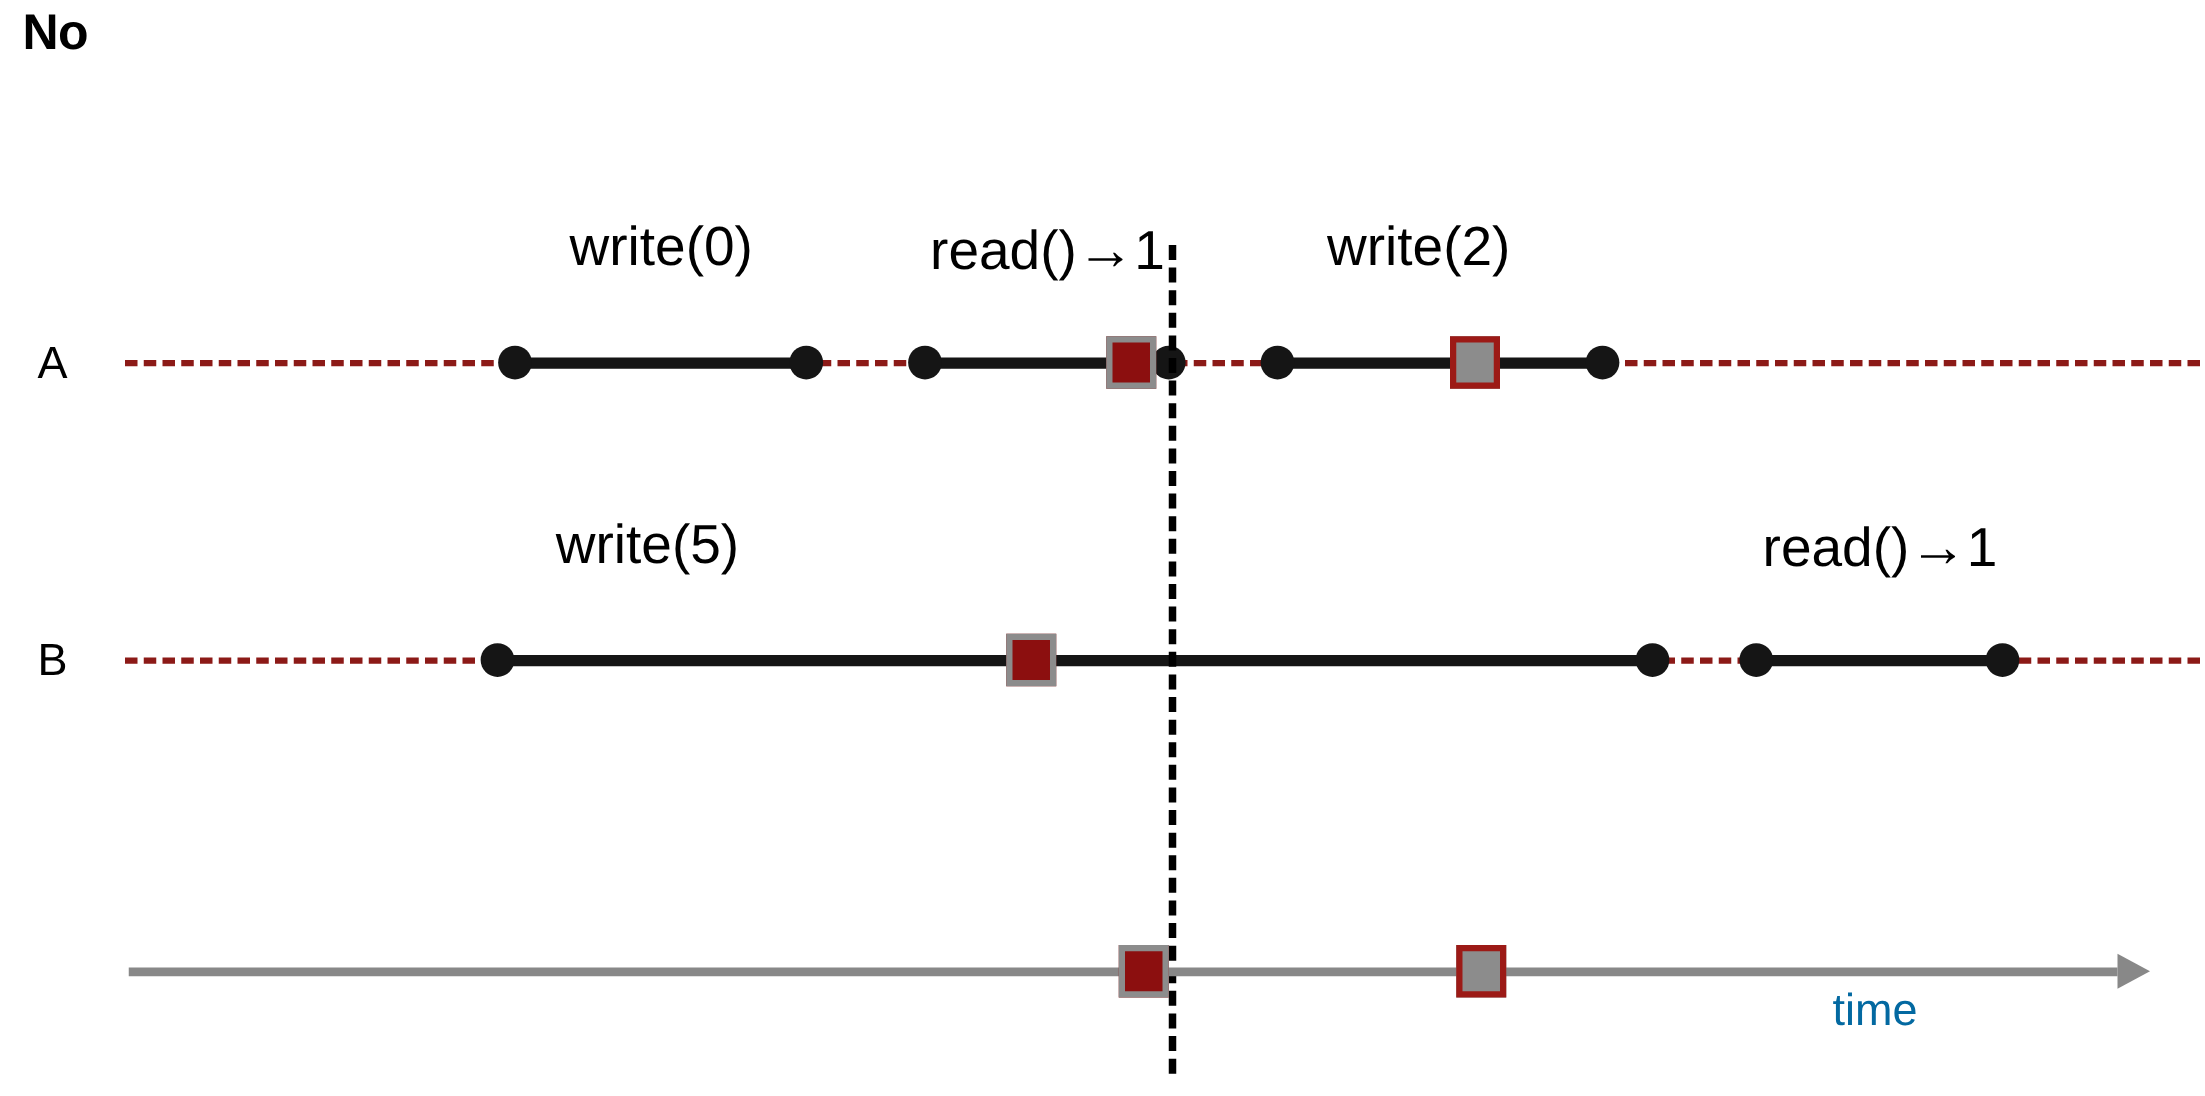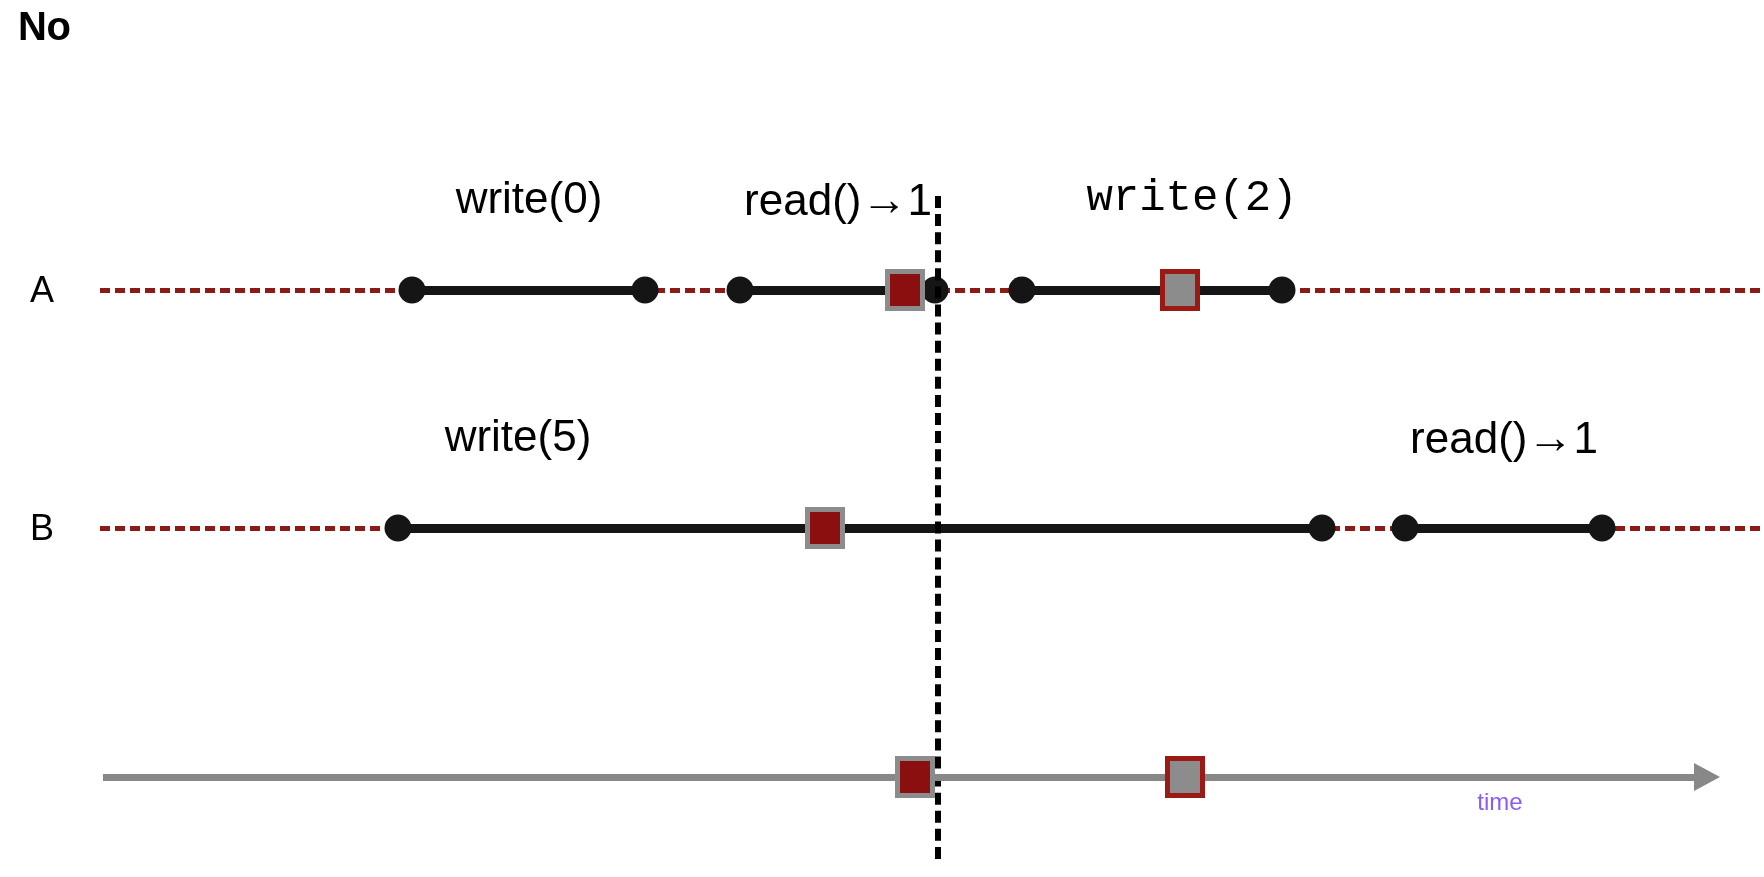--- a/index.html
+++ b/index.html
@@ -128,22 +128,22 @@
     position: absolute;
     width: 0;
     height: 0;
     border-top: 14px solid transparent;
     border-bottom: 14px solid transparent;
     border-left: 26px solid #888888;
     transform: translateY(-50%);
   }
   .time-caption {
     position: absolute;
-    font-size: 24px;
-    color: #8b5cf6;
+    font-size: 36px;
+    color: #0369a1;
     line-height: 1;
     white-space: pre;
     transform: translateX(-50%);
   }
 </style>
 </head>
 <body>
 
 <div id="stage">
 
@@ -159,21 +159,21 @@
     <div class="op-bar" style="left:412px; top:290px; width:233px;"></div>
     <div class="op-dot" style="left:412px; top:290px;"></div>
     <div class="op-dot" style="left:645px; top:290px;"></div>
 
     <div class="op-label" style="left:838px; top:176px;"><span>read()</span><span class="arw">→</span><span>1</span></div>
     <div class="op-bar" style="left:740px; top:290px; width:195px;"></div>
     <div class="op-dot" style="left:740px; top:290px;"></div>
     <div class="op-dot" style="left:935px; top:290px;"></div>
     <div class="lin-sq red" style="left:905px; top:290px;"></div>
 
-    <div class="op-label" style="left:1192px; top:176px;font-family:Liberation Mono, monospace;">write(2)</div>
+    <div class="op-label" style="left:1135px; top:176px;">write(2)</div>
     <div class="op-bar" style="left:1022px; top:290px; width:260px;"></div>
     <div class="op-dot" style="left:1022px; top:290px;"></div>
     <div class="op-dot" style="left:1282px; top:290px;"></div>
     <div class="lin-sq gray" style="left:1180px; top:290px;"></div>
   </div>
 
   <div>
 
     <div class="proc-label" style="left:30px; top:510px;">B</div>
 

